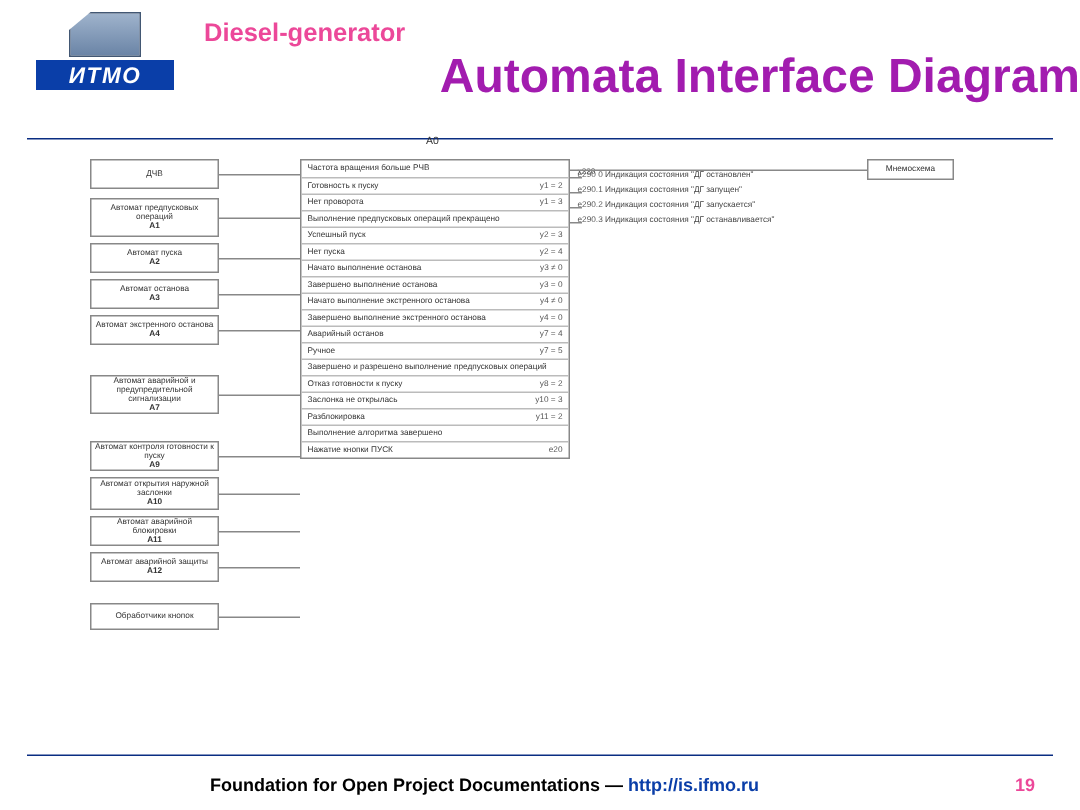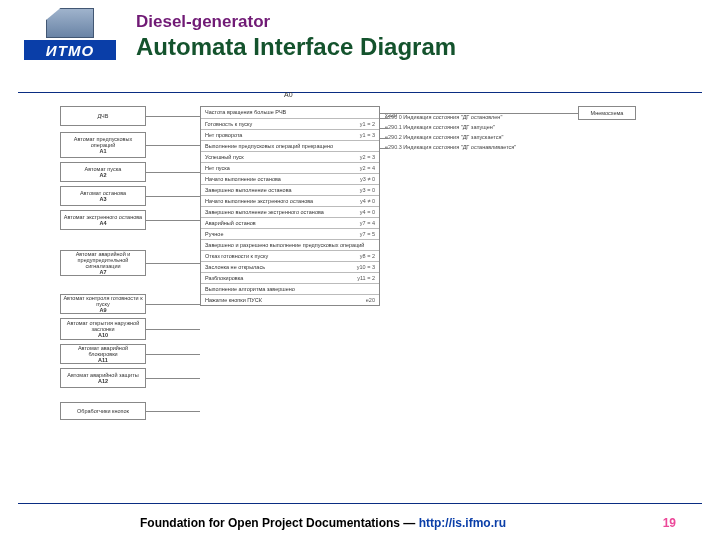--- a/index.html
+++ b/index.html
@@ -28,38 +28,38 @@
     margin-bottom: 2px;
   }
   .logo-strip {
     width: 92px; height: 20px;
     background: #0a3ea8;
     color: #fff; font-weight: bold; font-style: italic;
     font-size: 15px; letter-spacing: 1px;
     display: flex; align-items: center; justify-content: center;
   }
   .title-block { flex: 1; padding-top: 4px; }
-  .pretitle { font-size: 17px; font-weight: bold; color: #701a75; }
+  .pretitle { font-size: 17px; font-weight: bold; color: #ec4899; }
   .title {
-    font-size: 24px; font-weight: bold; color: #14532d;
-    line-height: 1.05; margin-top: 2px;
+    font-size: 32px; font-weight: bold; color: #a21caf;
+    line-height: 1.05; margin-top: 2px; text-align: right;
   }
   .hr {
     position: absolute; left: 18px; right: 18px;
     height: 0; border-top: 1.5px solid #0a2d82;
   }
   .hr-top { top: 92px; }
   .hr-bot { bottom: 36px; }
 
   .footer {
     position: absolute;
     left: 0; right: 0; bottom: 10px;
     font-size: 12px; font-weight: bold;
     color: #000;
-    padding: 0 44px 0 140px;
+    padding: 0 30px 0 140px;
     display: flex; justify-content: space-between; align-items: center;
   }
   .footer .url { color: #0a3ea8; }
   .pagenum { color: #ec4899; font-weight: bold; }
 
   
   .diagram {
     position: absolute;
     top: 100px; left: 60px;
     width: 620px; height: 380px;

